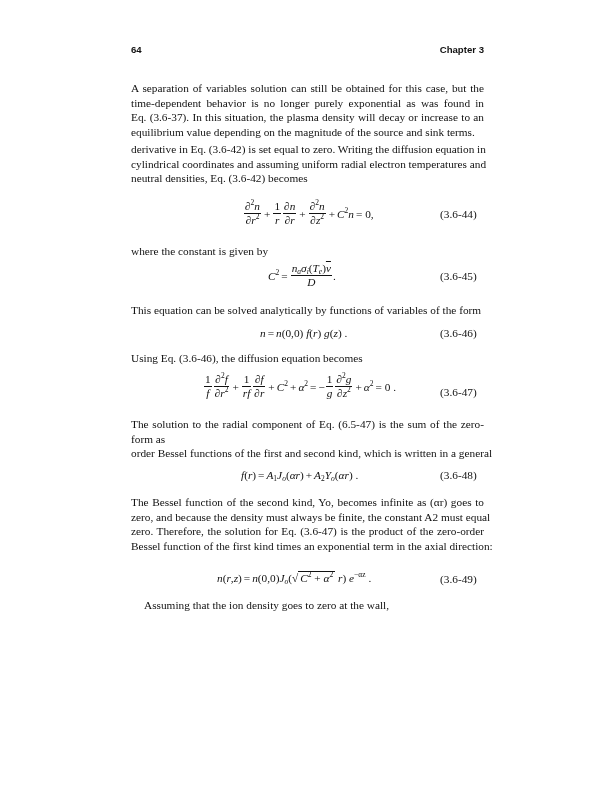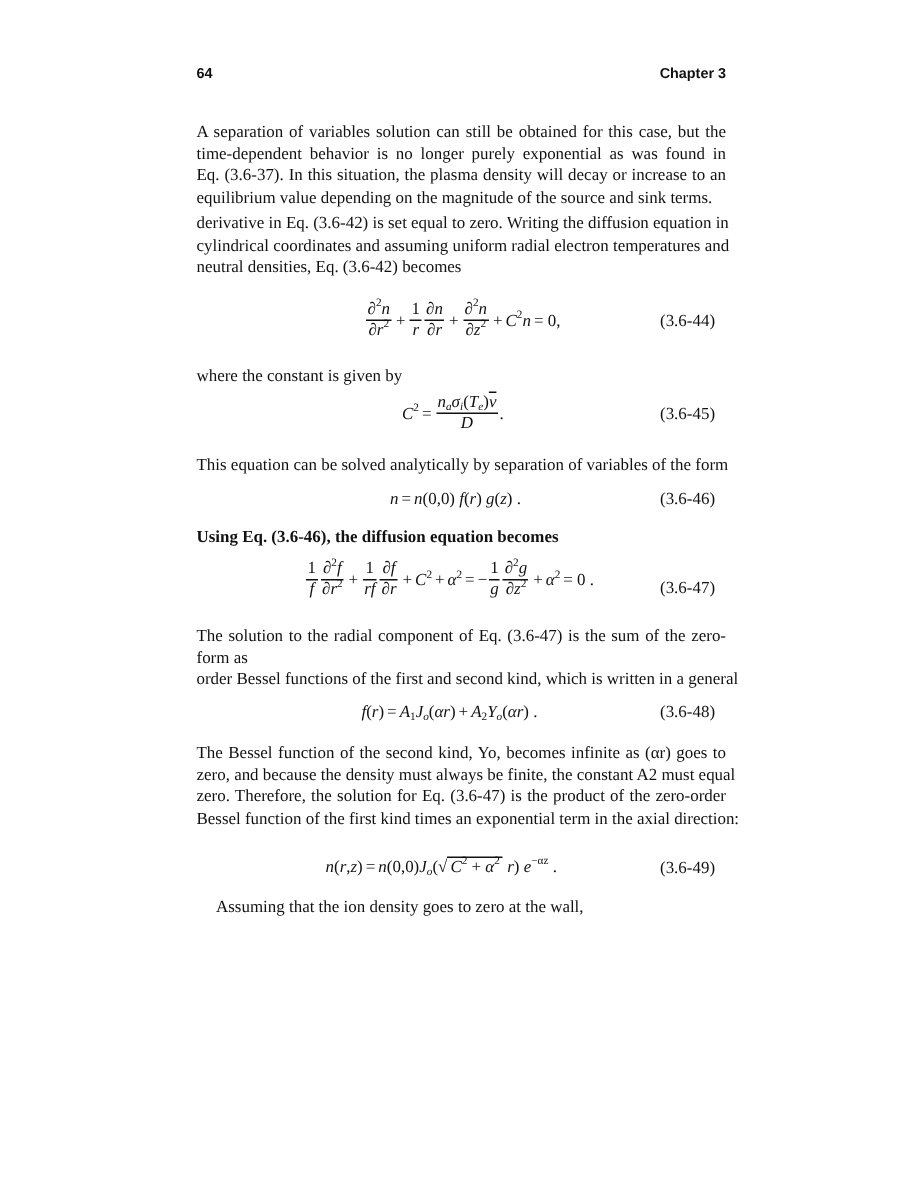--- a/index.html
+++ b/index.html
@@ -82,31 +82,31 @@
     <span class="op">=</span>
     <span class="frac">
       <span class="num"><i>n</i><sub><i>a</i></sub><i>σ</i><sub><i>i</i></sub><span>(</span><i>T</i><sub><i>e</i></sub><span>)</span><i style="text-decoration:overline">v</i></span>
       <span class="den"><i>D</i></span>
     </span>
     <span>.</span>
   </div>
   <div class="eqnum" style="top:270px;">(3.6-45)</div>
 
   <div class="para" style="top:303px;">
-    <span class="line last">This equation can be solved analytically by separation of variables of the form</span>
+    <span class="line last">This equation can be solved analytically by functions of variables of the form</span>
   </div>
 
   <div class="eq row" style="left:260px; top:327px;">
     <i>n</i>
       <span class="op">=</span>
     <span><i>n</i>(0,0)&nbsp;<i>f</i>(<i>r</i>)&nbsp;<i>g</i>(<i>z</i>)&nbsp;.</span>
   </div>
   <div class="eqnum" style="top:327px;">(3.6-46)</div>
 
-  <div class="para" style="top:351px;font-weight:bold;">
+  <div class="para" style="top:351px;">
     <span class="line last">Using Eq. (3.6-46), the diffusion equation becomes</span>
   </div>
 
   <div class="eq row" style="left:203px; top:373px;">
     <span class="frac">
         <span class="num">1</span>
         <span class="den"><i>f</i></span>
       </span>
     <span class="frac">
         <span class="num"><span>∂</span><sup>2</sup><i>f</i></span>
@@ -135,21 +135,21 @@
         <span class="num"><span>∂</span><sup>2</sup><i>g</i></span>
         <span class="den"><span>∂</span><i>z</i><sup>2</sup></span>
       </span>
     <span class="op">+</span>
     <span><i>α</i><sup>2</sup></span>
     <span class="op">= 0 .</span>
   </div>
   <div class="eqnum" style="top:386px;">(3.6-47)</div>
 
   <div class="para" style="top:417px;">
-    <span class="line">The solution to the radial component of Eq. (3.6-47) is the sum of the zero-</span>
+    <span class="line">The solution to the radial component of Eq. (6.5-47) is the sum of the zero-</span>
     <span class="line last">form as</span>
     <span class="line">order Bessel functions of the first and second kind, which is written in a general</span>
   </div>
 
   <div class="eq row" style="left:241px; top:469px;">
     <span><i>f</i>(<i>r</i>)</span>
       <span class="op">=</span>
     <span><i>A</i><sub>1</sub><i>J</i><sub><i>o</i></sub>(<i>αr</i>)</span>
     <span class="op">+</span>
     <span><i>A</i><sub>2</sub><i>Y</i><sub><i>o</i></sub>(<i>αr</i>)&nbsp;.</span>

